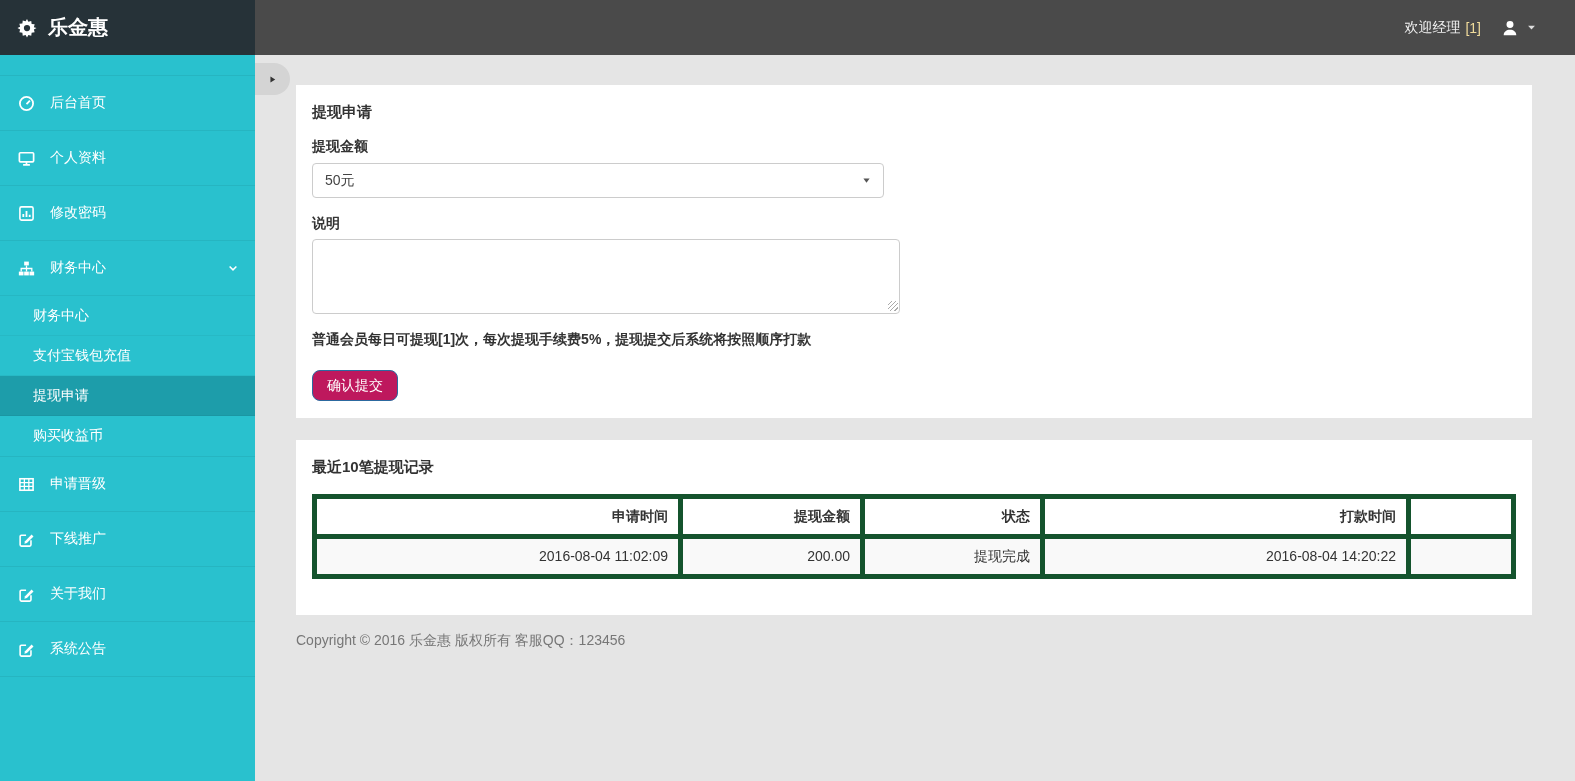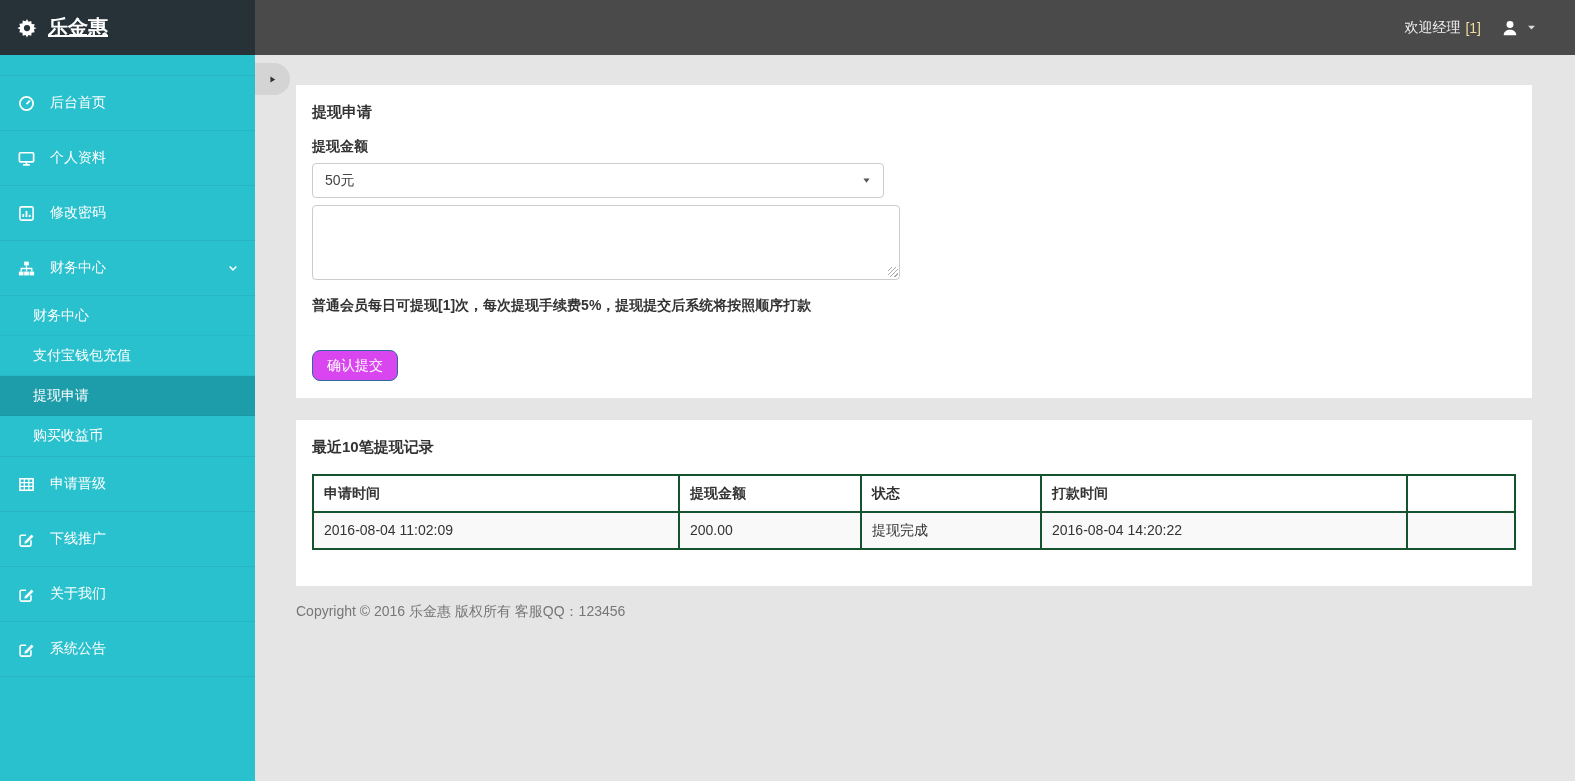--- a/index.html
+++ b/index.html
@@ -9,21 +9,21 @@
     font-family: "Liberation Sans", "DejaVu Sans", sans-serif;
     font-size: 14px; color: #333; background: #e5e5e5;
   }
   .app { display: flex; height: 100%; }
 
   
   .sidebar { flex: 0 0 255px; width: 255px; background: #29c1ce; display: flex; flex-direction: column; }
   .brand {
     height: 55px; flex: 0 0 55px; background: #263238; color: #fff;
     display: flex; align-items: center; padding: 0 17px; gap: 11px;
-    font-size: 20px; font-weight: bold; text-decoration: underline;
+    font-size: 20px; font-weight: bold;
   }
   .brand .gear { display: flex; }
   .nav { padding-top: 20px; }
   .nav-item {
     height: 55px; display: flex; align-items: center; padding: 0 16px;
     color: #fff; border-top: 1px solid rgba(0,0,0,0.06); cursor: pointer;
   }
   .nav-item .ic { width: 20px; margin-right: 14px; display: flex; justify-content: center; }
   .nav-item .lbl { font-size: 14px; }
   .nav-item .chev { margin-left: auto; display: flex; }
@@ -69,29 +69,29 @@
   .ta-wrap textarea {
     display: block; width: 100%; height: 75px; border: 1px solid #ccc; border-radius: 4px;
     resize: none; padding: 8px 12px; font: inherit; color: #333; outline: none;
   }
   .grip {
     position: absolute; right: 2px; bottom: 3px; width: 10px; height: 10px;
     background: repeating-linear-gradient(-45deg, transparent 0 2px, #aaa 2px 3px);
   }
   .tip { font-weight: bold; margin-top: 17px; line-height: 17px; }
   .btn-primary {
-    margin-top: 36px; background: #d946ef; border: 1px solid #2c699f; color: #fff;
+    margin-top: 22px; background: #be185d; border: 1px solid #2c699f; color: #fff;
     border-radius: 8px; padding: 6px 14px; font: inherit; font-size: 14px;
     line-height: 17px; cursor: pointer; display: inline-block;
   }
 
   
   table.records-table { border-collapse: collapse; width: 100%; margin-top: 18px; table-layout: fixed; }
   .records-table th, .records-table td {
-    border: 2px solid #14532d; padding: 8px 10px; text-align: left;
+    border: 5px solid #14532d; padding: 8px 10px; text-align: right;
     font-size: 14px; line-height: 19px; overflow: hidden; white-space: nowrap;
   }
   .records-table th { border-bottom-width: 2px; font-weight: bold; }
   .records-table tbody tr:nth-child(odd) { background: #f9f9f9; }
   .del-link { color: #428bca; text-decoration: none; cursor: pointer; }
 
   .copyright { margin-top: 16px; color: #777; font-size: 14px; line-height: 18px; }
 
   svg { display: block; }
 </style>
@@ -255,20 +255,21 @@
         <div class="form-label">提现金额</div>
         <div class="select-box">
           <span>50元</span>
           <span>
             <svg width="9" height="9" viewBox="0 0 16 16">
                 <path d="M2.5 4.5 h11 L8 12z" fill="#555"></path>
               </svg>
           </span>
         </div>
 
+        <div class="form-label">说明</div>
         <div class="ta-wrap">
           <textarea style=""></textarea>
           <span class="grip"></span>
         </div>
 
         <div class="tip">普通会员每日可提现[1]次，每次提现手续费5%，提现提交后系统将按照顺序打款</div>
 
         <button class="btn-primary">确认提交</button>
       </section>
 

